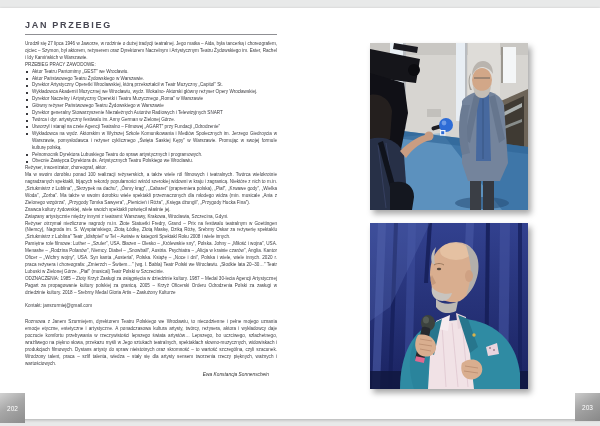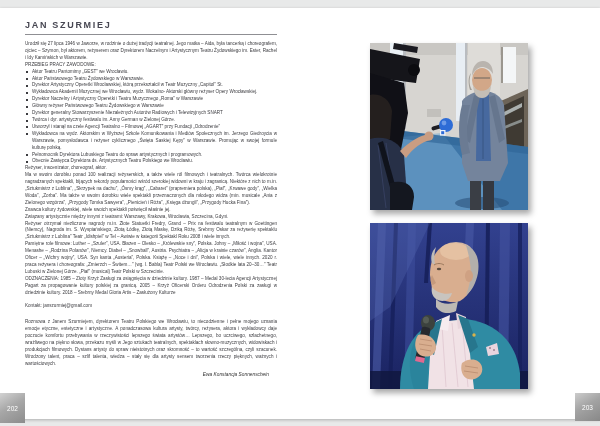--- a/index.html
+++ b/index.html
@@ -51,21 +51,21 @@
   }
   .pn-left{left:0;top:385px;}
   .pn-right{right:0;top:385px;height:28px;background:linear-gradient(150deg,#cccccc 0%,#a3a3a3 45%,#888888 100%);}
 </style>
 </head>
 <body>
 
 <div class="spread">
 
   <div class="text-col">
-    <h1 class="title">JAN SZURMIEJ</h1>
+    <h1 class="title">JAN PRZEBIEG</h1>
     <div class="title-rule"></div>
 
     <p class="intro">Urodził się 27 lipca 1946 w Jaworze, w rodzinie o dużej tradycji teatralnej. Jego matka – Aida, była tancerką i choreografem, ojciec – Szymon, był aktorem, reżyserem oraz Dyrektorem Naczelnym i Artystycznym Teatru Żydowskiego im. Ester, Rachel i Idy Kamińskich w Warszawie.</p>
 
     <p class="career-heading">PRZEBIEG PRACY ZAWODOWE:</p>
 
     <ul class="career">
       <li>Aktor Teatru Pantomimy „GEST” we Wrocławiu.</li>
       <li>Aktor Państwowego Teatru Żydowskiego w Warszawie.</li>
       <li>Dyrektor Artystyczny Operetki Wrocławskiej, którą przekształcił w Teatr Muzyczny „Capitol” St.</li>

